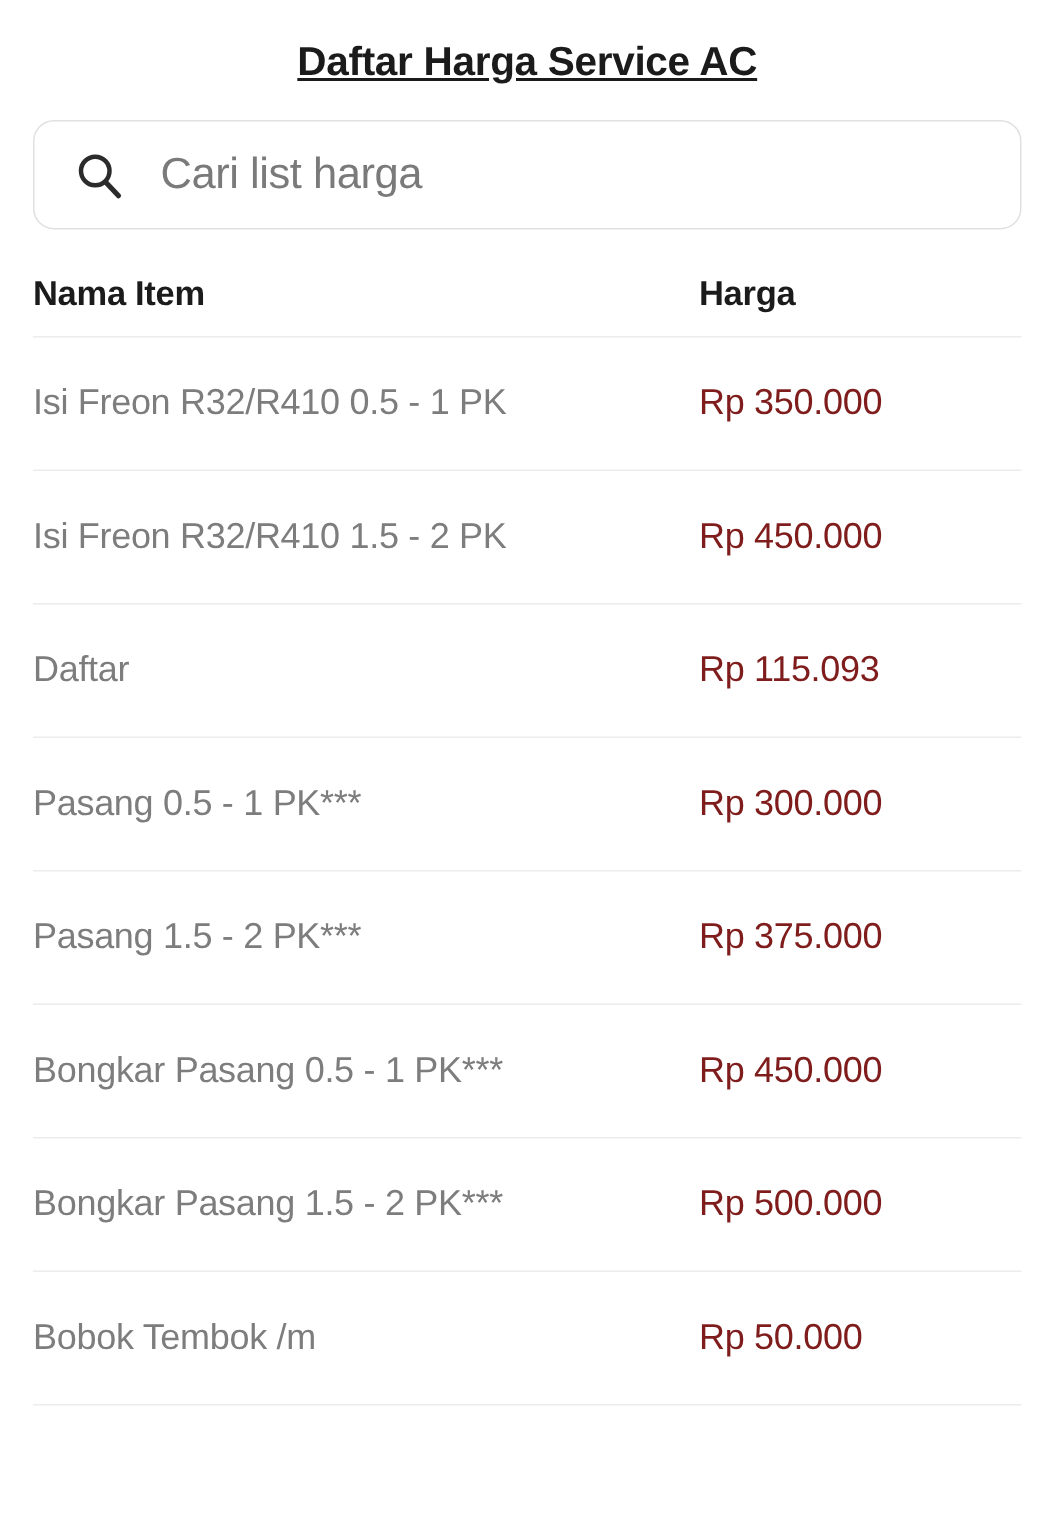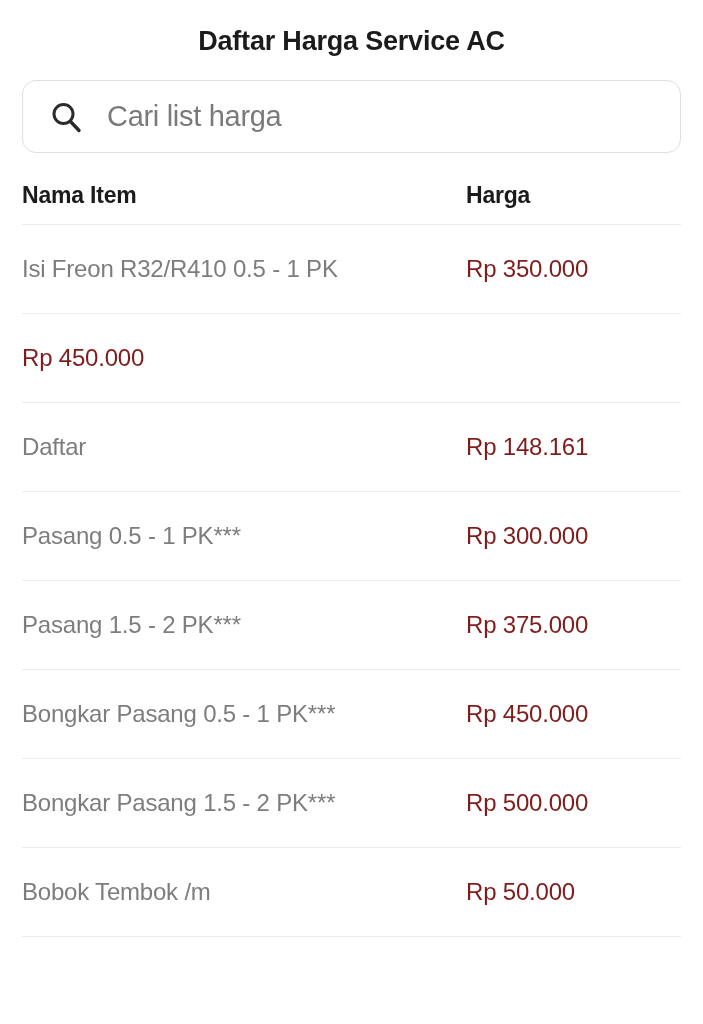--- a/index.html
+++ b/index.html
@@ -23,20 +23,21 @@
   }
   .page-title {
     text-align: center;
     font-size: 27px;
     font-weight: bold;
     color: #1b1b1b;
     letter-spacing: -0.2px;
     padding-top: 24px;
     padding-bottom: 0;
     line-height: 34px;
+    text-decoration: underline;
   }
   .search-wrap {
     margin-top: 22px;
     height: 73px;
     border: 1.5px solid #e0e0e0;
     border-radius: 14px;
     display: flex;
     align-items: center;
     padding: 0 26px;
     background: #fff;
@@ -127,26 +128,27 @@
       <div class="cell-name head-cell">Nama Item</div>
       <div class="cell-price head-cell">Harga</div>
     </div>
 
     <div class="row data-row">
       <div class="cell-name">Isi Freon R32/R410 0.5 - 1 PK</div>
       <div class="cell-price">Rp 350.000</div>
     </div>
 
     <div class="row data-row">
+      <div class="cell-name">Isi Freon R32/R410 1.5 - 2 PK</div>
       <div class="cell-price">Rp 450.000</div>
     </div>
 
     <div class="row data-row">
       <div class="cell-name">Daftar</div>
-      <div class="cell-price">Rp 148.161</div>
+      <div class="cell-price">Rp 115.093</div>
     </div>
 
     <div class="row data-row">
       <div class="cell-name">Pasang 0.5 - 1 PK***</div>
       <div class="cell-price">Rp 300.000</div>
     </div>
 
     <div class="row data-row">
       <div class="cell-name">Pasang 1.5 - 2 PK***</div>
       <div class="cell-price">Rp 375.000</div>

